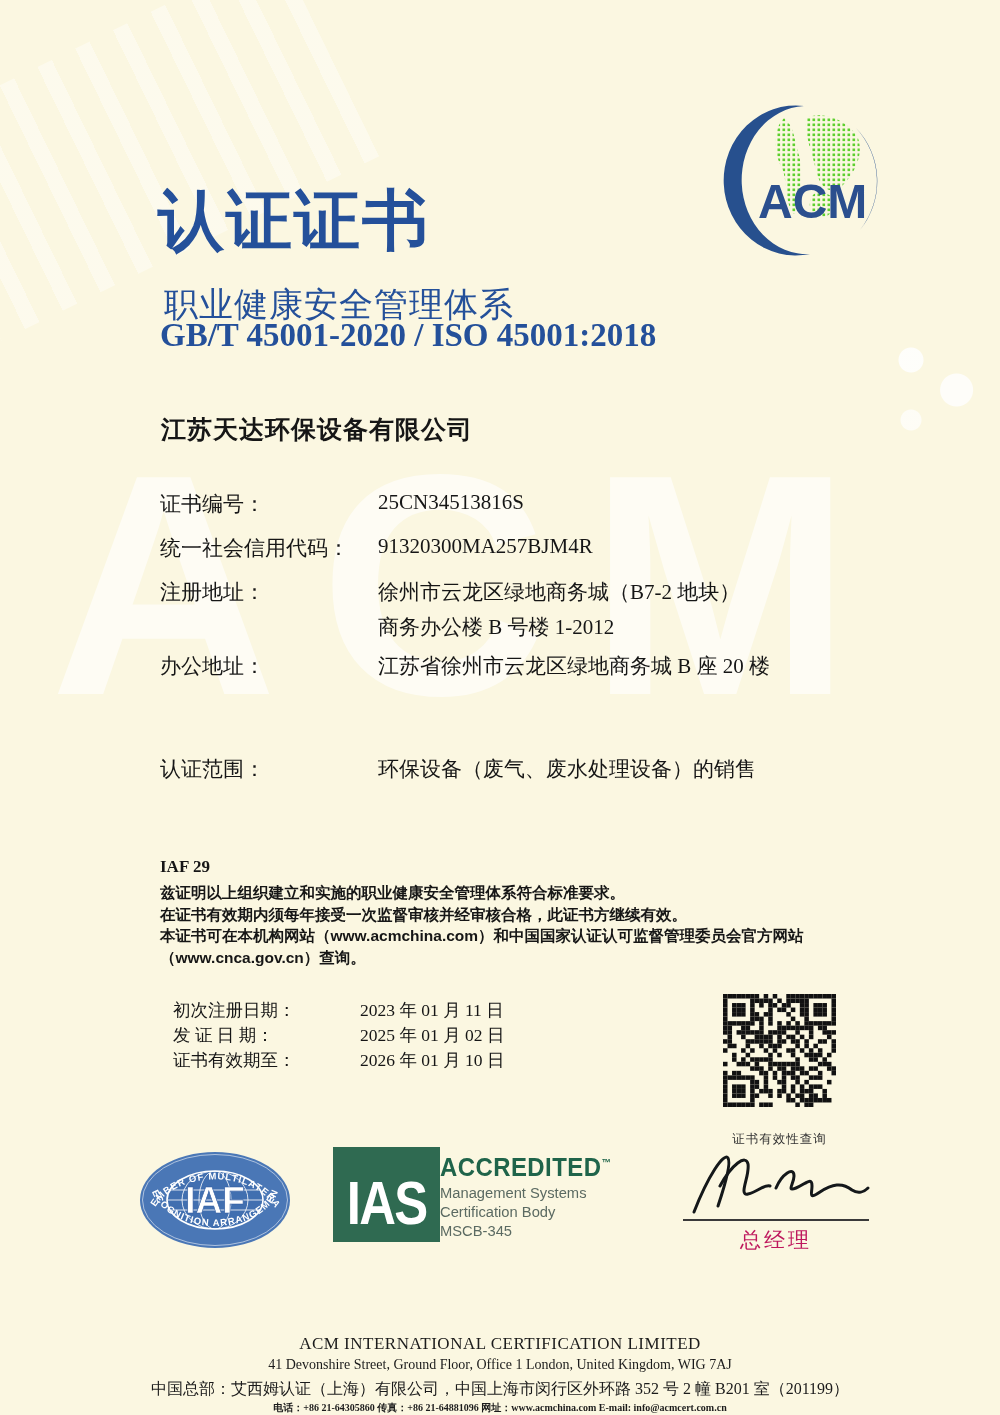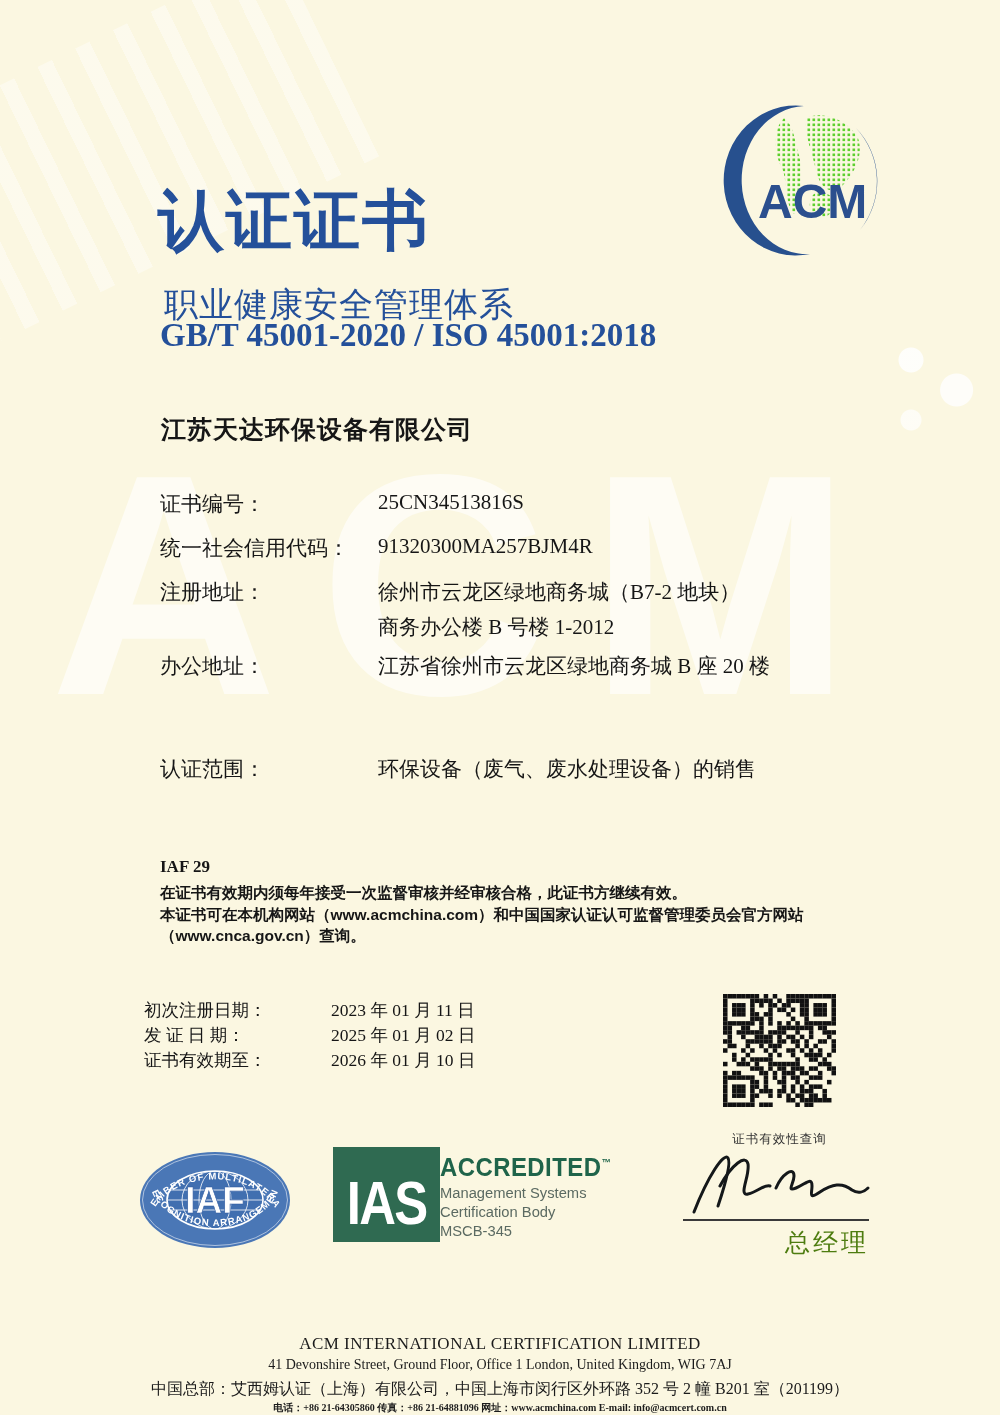--- a/index.html
+++ b/index.html
@@ -40,38 +40,38 @@
 
   .frow{position:absolute; left:160px; display:flex; font-size:21px;}
   .frow .lbl{width:218px; flex:0 0 218px;}
   .frow .val{white-space:nowrap;}
 
   .statement{left:160px; top:857px; width:720px;
     font-family:"Liberation Sans","DejaVu Sans",sans-serif;}
   .statement .iaf-head{font-family:"Liberation Serif",serif; font-weight:bold; font-size:17px; margin-bottom:5px;}
   .statement .sline{font-size:15.5px; font-weight:bold; line-height:21.5px;}
 
-  .drow{position:absolute; left:144px; display:flex; font-size:17.5px;}
+  .drow{position:absolute; left:173px; display:flex; font-size:17.5px;}
   .drow .lbl{width:187px; flex:0 0 187px;}
 
   .qr-wrap{left:723px; top:994px; width:113px;}
   .qr-caption{margin-top:20px; text-align:center; font-size:12.5px; color:#333; letter-spacing:1px;}
 
   .ias-box{left:333px; top:1147px; width:107px; height:95px; background:#2f6a51;
     display:flex; align-items:flex-end; justify-content:center; overflow:hidden;}
   .ias-box span{color:#fff; font-family:"Liberation Sans",sans-serif; font-weight:bold;
     font-size:62px; line-height:78px; transform:scaleX(.82); letter-spacing:-2px;}
   .ias-text{left:440px; top:1152px; font-family:"Liberation Sans","DejaVu Sans",sans-serif;}
   .ias-accredited{color:#1f644a; font-weight:bold; font-size:26px; letter-spacing:.5px;
     transform:scaleX(.92); transform-origin:left; white-space:nowrap;}
   .ias-accredited sup{font-size:10px; vertical-align:10px;}
   .ias-sub{color:#5b6a62; font-size:15.5px; line-height:19px; transform:scaleX(.95); transform-origin:left;}
   .sig-line{position:absolute; left:683px; top:1219px; width:186px; height:2px; background:#3a3a3a;}
-  .sig-title{position:absolute; left:683px; top:1226px; width:186px; text-align:right;
-    font-size:25px; letter-spacing:3px; color:#4d7c0f;}
+  .sig-title{position:absolute; left:683px; top:1226px; width:186px; text-align:center;
+    font-size:21px; letter-spacing:3px; color:#be185d;}
 
   .footer{position:absolute; left:0; right:0; text-align:center; color:#1b1b1b;margin-top:36px;}
   .f1{top:1298px; font-size:17px; letter-spacing:.5px;}
   .f2{top:1321px; font-size:14px;}
   .f3{top:1343px; font-size:16px;}
   .f4{top:1365px; font-size:10px;font-weight:bold;}
 </style>
 </head>
 <body>
 
@@ -129,20 +129,21 @@
       <span class="lbl">办公地址：</span>
       <span class="val">江苏省徐州市云龙区绿地商务城 B 座 20 楼</span>
     </div>
     <div class="frow" style="top:755px;">
       <span class="lbl">认证范围：</span>
       <span class="val">环保设备（废气、废水处理设备）的销售</span>
     </div>
 
     <div class="abs statement">
       <div class="iaf-head">IAF 29</div>
+      <div class="sline">兹证明以上组织建立和实施的职业健康安全管理体系符合标准要求。</div>
       <div class="sline">在证书有效期内须每年接受一次监督审核并经审核合格，此证书方继续有效。</div>
       <div class="sline">本证书可在本机构网站（www.acmchina.com）和中国国家认证认可监督管理委员会官方网站</div>
       <div class="sline">（www.cnca.gov.cn）查询。</div>
     </div>
 
     <div class="drow" style="top:998px;">
       <span class="lbl">初次注册日期：</span>
       <span class="val">2023 年 01 月 11 日</span>
     </div>
     <div class="drow" style="top:1023px;">

